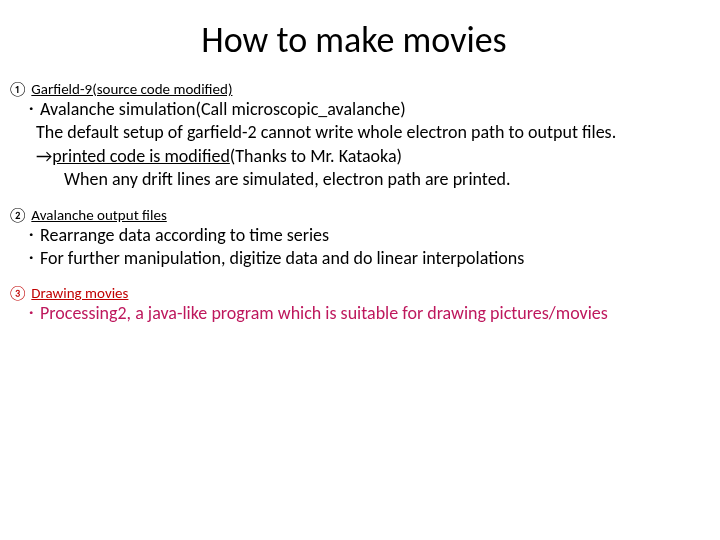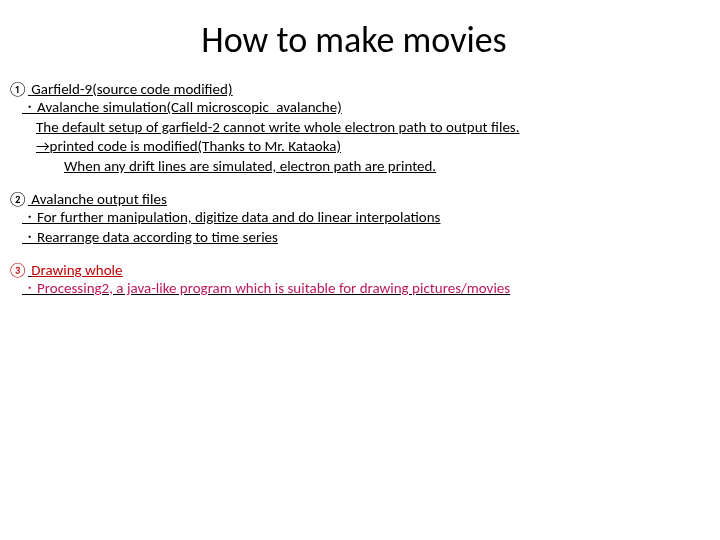--- a/index.html
+++ b/index.html
@@ -29,29 +29,28 @@
   .section-head .num {
     display: inline-block;
   }
   .section-head.red {
     color: #c00000;
   }
   .underline {
     text-decoration: underline;
   }
   .body {
-    font-size: 15px;
+    font-size: 18px;
     line-height: 1.3;
   }
   .body.red {
     color: #be185d;
   }
   .block {
     margin-bottom: 14px;
-    text-decoration: underline;
   }
   .indent1 { padding-left: 14px; }
   .indent2 { padding-left: 28px; }
   .indent4 { padding-left: 56px; }
 </style>
 </head>
 <body>
 
 <div class="slide">
   <div class="title">How to make movies</div>
@@ -68,27 +67,27 @@
         <div class="indent4">When any drift lines are simulated, electron path are printed.</div>
       </div>
   </div>
 
   <div class="block">
     <div class="section-head">
       <span class="num">②</span>
       <span class="underline">Avalanche output files</span>
     </div>
     <div class="body" id="sec1">
+        <div class="indent1">・Rearrange data according to time series</div>
         <div class="indent1">・For further manipulation, digitize data and do linear interpolations</div>
-        <div class="indent1">・Rearrange data according to time series</div>
       </div>
   </div>
 
   <div class="block">
     <div class="section-head red">
       <span class="num">③</span>
-      <span class="underline">Drawing whole</span>
+      <span class="underline">Drawing movies</span>
     </div>
     <div class="body red" id="sec2">
         <div class="indent1">・Processing2, a java-like program which is suitable for drawing pictures/movies</div>
       </div>
   </div>
 </div>
 
 </body></html>

